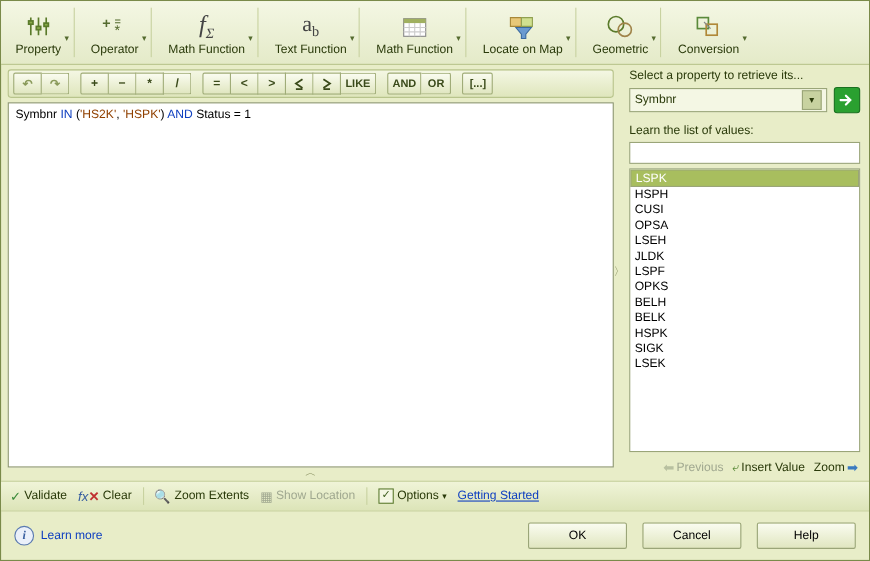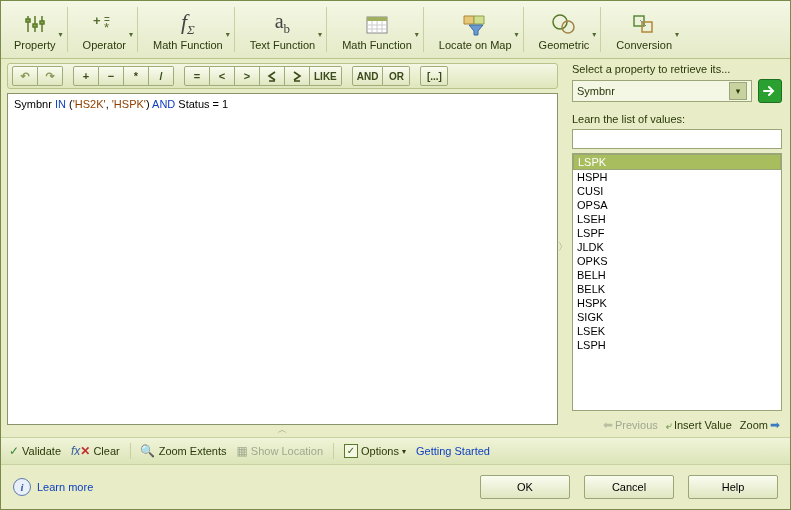--- a/index.html
+++ b/index.html
@@ -39,21 +39,21 @@
 .listbox .li.sel{background:#a8be5e;color:#fff}
 .collapse-v{width:10px;display:flex;align-items:center;justify-content:center;color:#889060;font-size:10px;cursor:pointer}
 .navrow{display:flex;align-items:center;gap:4px;height:20px;font-size:11px;color:#2a3a0a;justify-content:flex-end}
 .navrow .nbtn{display:flex;align-items:center;gap:2px;cursor:pointer;padding:1px 2px}
 .navrow .nbtn.dis{color:#a0a890}
 .navrow .arw{font-size:12px}
 .statusbar{height:26px;background:linear-gradient(to bottom,#f0f4d8,#dce4b8);border-top:1px solid #c8d2a0;border-bottom:1px solid #c8d2a0;display:flex;align-items:center;padding:0 8px;gap:10px;font-size:11px;color:#2a3a0a;margin-top:2px}
 .statusbar .sbtn{display:flex;align-items:center;gap:3px;cursor:pointer}
 .statusbar .sbtn.dis{color:#a0a890}
 .statusbar .sbtn .sico{font-size:12px}
-.statusbar a{color:#1040c0;cursor:pointer}
+.statusbar a{color:#1040c0;text-decoration:underline;cursor:pointer}
 .footer{height:44px;display:flex;align-items:center;padding:0 12px;gap:8px}
 .footer .info{display:flex;align-items:center;gap:6px;color:#1040c0}
 .footer .info .iico{width:16px;height:16px;border:1px solid #5a7ab0;border-radius:50%;display:flex;align-items:center;justify-content:center;font-family:Georgia,serif;font-style:italic;font-weight:bold;color:#3a60a0;font-size:11px;background:#eaf0fa}
 .footer .info a{color:#1040c0;cursor:pointer}
 .footer .spacer{flex:1}
 .footer .fbtn{width:88px;height:22px;border:1px solid #9aa578;background:linear-gradient(to bottom,#fafcf0,#e0e6c0);border-radius:2px;display:flex;align-items:center;justify-content:center;cursor:pointer;font-size:11px;margin-left:6px}
 .chk{width:12px;height:12px;border:1px solid #5a7a2a;display:inline-flex;align-items:center;justify-content:center;background:#f4f7e4;font-size:10px;color:#3a5a1a;line-height:1}
 svg{display:block}
 .midwrap{flex:1;display:flex;min-height:0}
 </style>
@@ -220,29 +220,28 @@
       </div>
     </div>
     <div class="sectlbl" style="margin-top:6px">Learn the list of values:</div>
     <input class="filtin" value="" style="">
     <div class="listbox" id="values-list">
             <div class="li sel">LSPK</div>
             <div class="li">HSPH</div>
             <div class="li">CUSI</div>
             <div class="li">OPSA</div>
             <div class="li">LSEH</div>
+            <div class="li">JLDK</div>
             <div class="li">LSPF</div>
-            <div class="li">JLDK</div>
             <div class="li">OPKS</div>
             <div class="li">BELH</div>
             <div class="li">BELK</div>
             <div class="li">HSPK</div>
             <div class="li">SIGK</div>
             <div class="li">LSEK</div>
-            <div class="li">LSPH</div>
           </div>
     <div class="navrow">
       <div class="nbtn dis">
               <span class="arw" style="color:#b8c0a0">⬅</span>
               <span>Previous</span>
             </div>
       <div class="nbtn">
               <span style="color:#5a8a3a">⤶</span>
               <span>Insert Value</span>
             </div>

